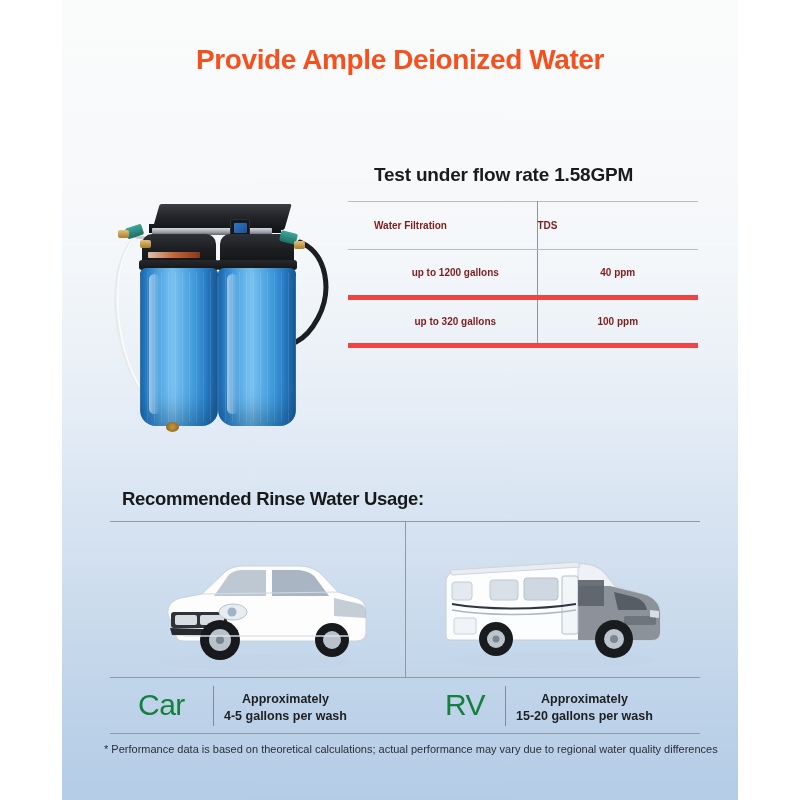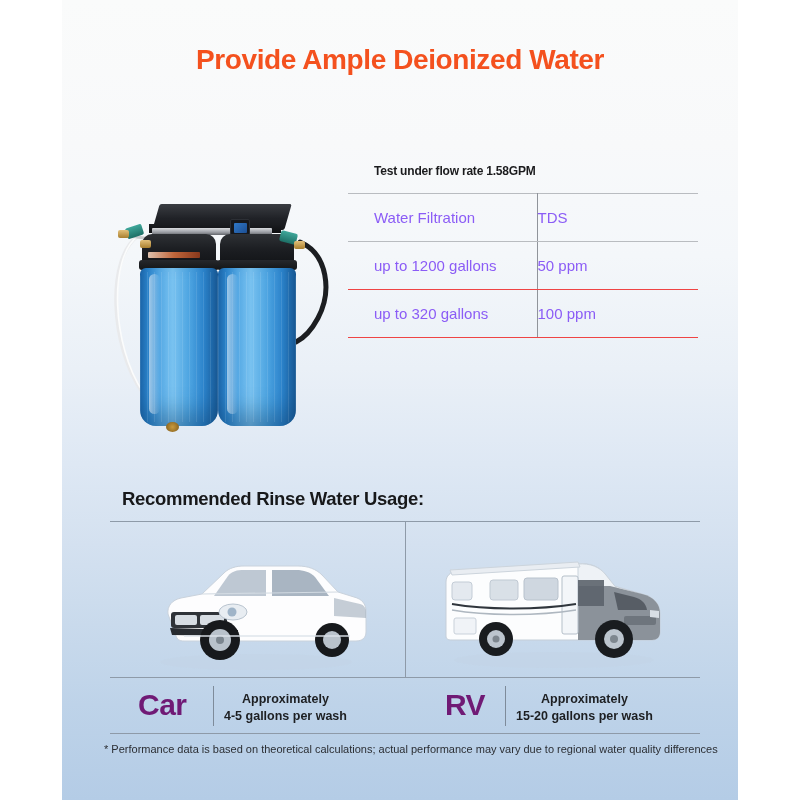--- a/index.html
+++ b/index.html
@@ -179,45 +179,46 @@
   }
 
   
   #table-wrap {
     position: absolute;
     left: 348px;
     top: 164px;
     width: 350px;
   }
   #table-title {
-    font-size: 12px;
+    font-size: 19px;
     font-weight: bold;
     color: #1b1b1d;
     padding: 0 0 15px 26px;
     letter-spacing: -0.2px;
     white-space: nowrap;
   }
   table {
     width: 350px;
     border-collapse: collapse;
   }
   thead th, tbody td {
-    font-size: 15px;
-    color: #8b5cf6;
-    font-weight: normal;
+    font-size: 10px;
+    color: #7f1d1d;
+    font-weight: bold;
     text-align: left;
     height: 48px;
     vertical-align: middle;
   }
   thead th {
     border-top: 1px solid #b9bcc0;
     border-bottom: 1px solid #b9bcc0;
   }
   tbody td {
-    border-bottom: 1px solid #ef4444;
+    border-bottom: 5px solid #ef4444;
+    text-align: center;
   }
   .c1 { width: 189px; padding-left: 26px; border-right: 1px solid #90949a; }
   .c2 { width: 161px; }
 
   
   #usage-title {
     position: absolute;
     left: 122px;
     top: 488px;
     font-size: 18.5px;
@@ -257,22 +258,22 @@
     top: 540px;
     width: 250px;
     height: 135px;
   }
   #car-img { left: 128px; }
   #rv-img  { left: 428px; }
 
   .veh-name {
     position: absolute;
     font-size: 30px;
-    font-weight: bold;
-    color: #701a75;
+    font-weight: normal;
+    color: #15803d;
     letter-spacing: -0.5px;
   }
   #car-name { left: 138px; top: 688px; }
   #rv-name  { left: 445px; top: 688px; }
 
   .veh-desc {
     position: absolute;
     font-size: 12.5px;
     font-weight: bold;
     color: #1d1f22;
@@ -337,21 +338,21 @@
     <table>
       <thead>
         <tr>
           <th class="c1">Water Filtration</th>
           <th class="c2">TDS</th>
         </tr>
       </thead>
       <tbody>
         <tr>
           <td class="c1">up to 1200 gallons</td>
-          <td class="c2">50 ppm</td>
+          <td class="c2">40 ppm</td>
         </tr>
         <tr>
           <td class="c1">up to 320 gallons</td>
           <td class="c2">100 ppm</td>
         </tr>
       </tbody>
     </table>
   </div>
 
   <div id="usage-title">Recommended Rinse Water Usage:</div>

